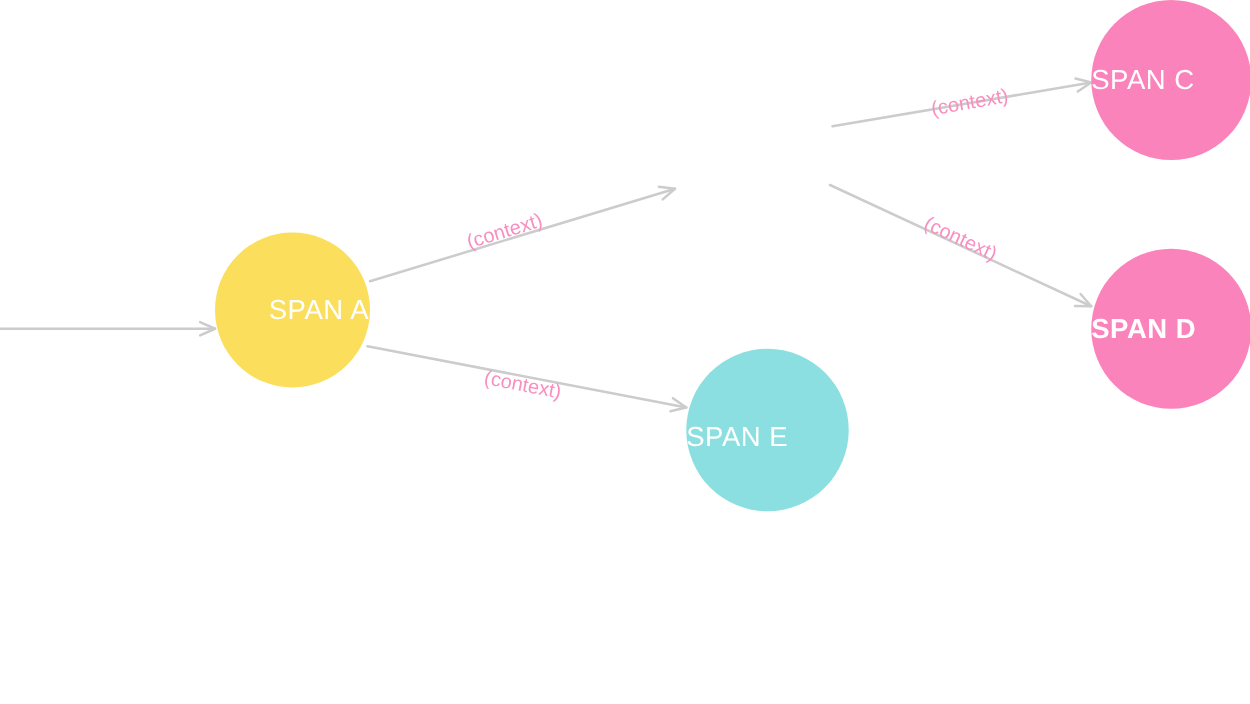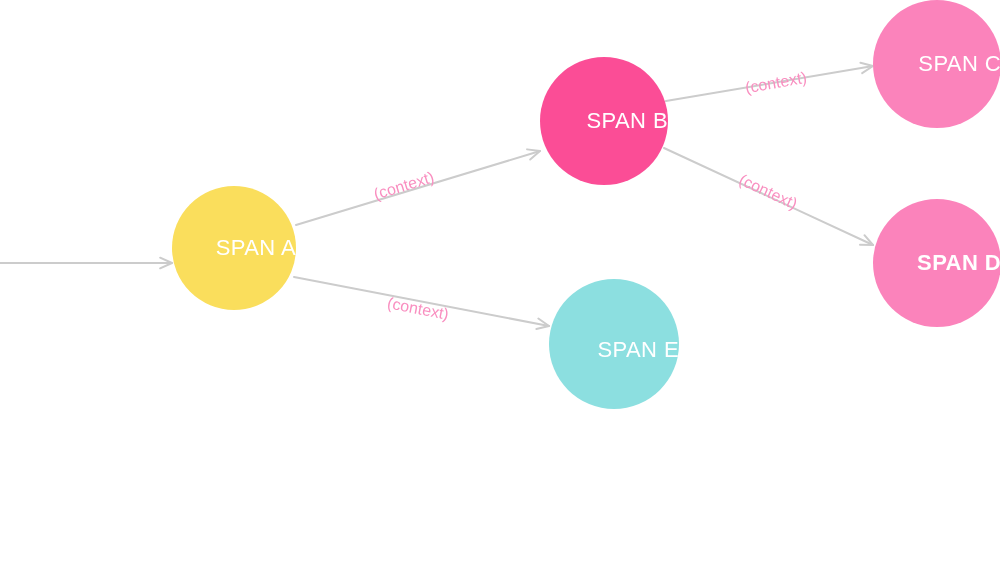--- a/index.html
+++ b/index.html
@@ -24,21 +24,21 @@
     left: 0;
     top: 0;
     width: 1000px;
     height: 563px;
   }
   .node {
     position: absolute;
     border-radius: 50%;
     display: flex;
     align-items: center;
-    justify-content: flex-end;
+    justify-content: flex-start;
     box-sizing: border-box;
   }
   .node-label {
     color: #ffffff;
     font-family: "Liberation Sans", sans-serif;
     font-weight: 400;
     letter-spacing: 0.4px;
     white-space: nowrap;
     user-select: none;
   }
@@ -71,24 +71,21 @@
       <g>
         <line x1="666" y1="101" x2="873" y2="66" stroke="#cccccc" stroke-width="2" stroke-linecap="round"></line>
         <path d="M 862.1797082924917 73.20564274471242 L 873 66 L 860.4122252256611 62.75224289231487" fill="none" stroke="#cccccc" stroke-width="2" stroke-linecap="round" stroke-linejoin="round"></path>
       </g>
       <g>
         <line x1="664" y1="148" x2="873" y2="245" stroke="#cccccc" stroke-width="2" stroke-linecap="round"></line>
         <path d="M 860.0013721913476 244.8111214884375 L 873 245 L 864.4645462349229 235.19459184815693" fill="none" stroke="#cccccc" stroke-width="2" stroke-linecap="round" stroke-linejoin="round"></path>
       </g>
     </svg>
 <div class="node" style="left: 172px; top: 186px; width: 124px; height: 124px; background: rgb(250, 222, 92);">
-      <span class="node-label" style="font-size: 22px;">SPAN A</span>
-    </div>
-    <div class="node" style="left: 540px; top: 57px; width: 128px; height: 128px; background: rgb(251, 77, 150);">
-      <span class="node-label" style="font-size: 22px;">SPAN B</span>
+      <span class="node-label" style="font-size: 22px; margin-left: 43px;">SPAN A</span>
     </div>
     <div class="node" style="left: 873px; top: 0px; width: 128px; height: 128px; background: rgb(251, 131, 187);">
       <span class="node-label" style="font-size: 22px;">SPAN C</span>
     </div>
     <div class="node" style="left: 873px; top: 199px; width: 128px; height: 128px; background: rgb(251, 131, 187);">
       <span class="node-label" style="font-size: 22px; font-weight: bold;">SPAN D</span>
     </div>
     <div class="node" style="left: 549px; top: 279px; width: 130px; height: 130px; background: rgb(140, 223, 224);">
       <span class="node-label" style="font-size: 22px; margin-top: 12px;">SPAN E</span>
     </div>

